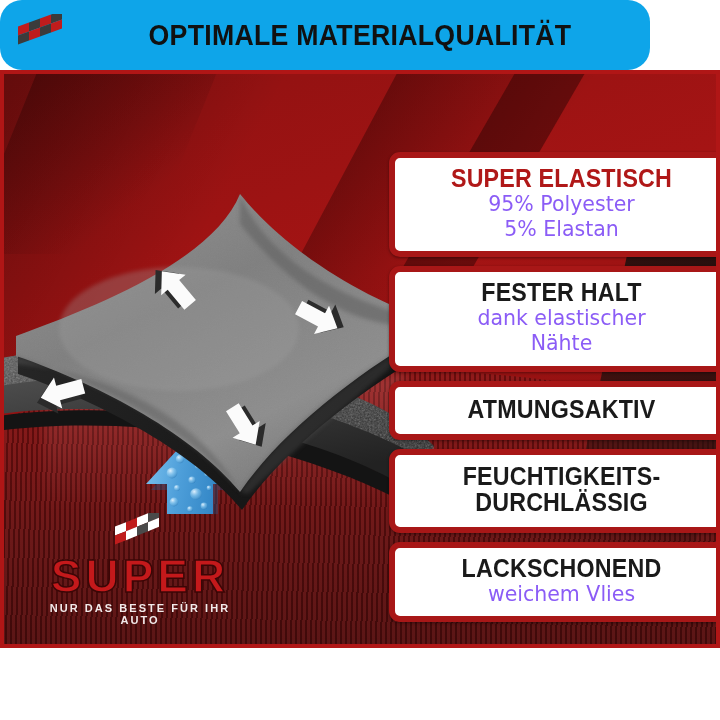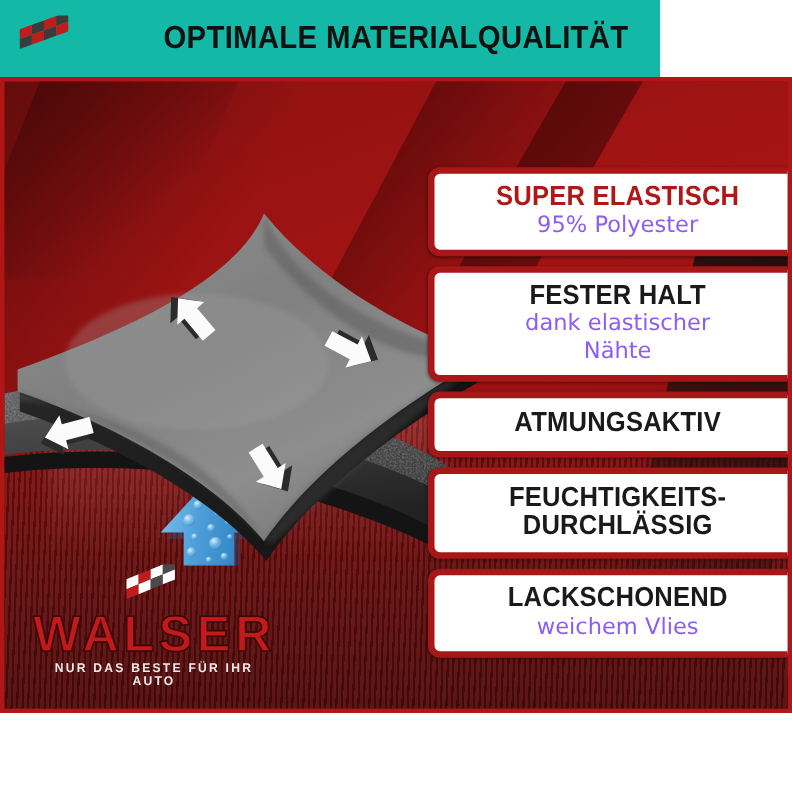--- a/index.html
+++ b/index.html
@@ -8,23 +8,23 @@
 
   #poster {
     position:relative;
     width:720px; height:720px;
     background:#ffffff;
     overflow:hidden;
   }
 
   
   #header {
-    position:absolute; left:0; top:0; width:600px; height:70px;
-    background:#14b8a6;
-    display:flex; align-items:center;
+    position:absolute; left:0; top:0; width:650px; height:70px;
+    background:#0ea5e9;
+    display:flex; align-items:center;border-radius:22px;
   }
   #header-logo {
     position:absolute; left:14px; top:14px;
     width:58px; height:42px;
   }
   #header-title {
     position:absolute; left:0; top:0; width:720px; height:70px;
     display:flex; align-items:center; justify-content:center;
     font-family:"Liberation Sans", sans-serif;
     font-weight:bold;
@@ -315,20 +315,21 @@
           <path d="M 0 -22 L 16 -4 L 7.5 -4 L 7.5 22 L -7.5 22 L -7.5 -4 L -16 -4 Z" fill="#fbfbfb"></path>
         </g>
       </g>
     </svg>
 
     <div id="boxes">
 
       <div class="fbox">
         <div class="fbox-title accent">SUPER ELASTISCH</div>
         <div class="fbox-sub">95% Polyester</div>
+        <div class="fbox-sub">5% Elastan</div>
       </div>
 
       <div class="fbox">
         <div class="fbox-title">FESTER HALT</div>
         <div class="fbox-sub">dank elastischer</div>
         <div class="fbox-sub">Nähte</div>
       </div>
 
       <div class="fbox" style="padding-top:10px;padding-bottom:12px;">
         <div class="fbox-title">ATMUNGSAKTIV</div>
@@ -352,18 +353,18 @@
           <rect x="4" y="0" width="11" height="9" fill="#ffffff"></rect>
           <rect x="15" y="0" width="11" height="9" fill="#c01c1c"></rect>
           <rect x="26" y="0" width="11" height="9" fill="#ffffff"></rect>
           <rect x="37" y="0" width="11" height="9" fill="#4a4a4a"></rect>
           <rect x="4" y="9" width="11" height="9" fill="#c01c1c"></rect>
           <rect x="15" y="9" width="11" height="9" fill="#ffffff"></rect>
           <rect x="26" y="9" width="11" height="9" fill="#4a4a4a"></rect>
           <rect x="37" y="9" width="11" height="9" fill="#ffffff"></rect>
         </g>
       </svg>
-      <div id="walser-word">WALSER</div>
+      <div id="walser-word">SUPER</div>
       <div id="walser-tag">NUR DAS BESTE FÜR IHR AUTO</div>
     </div>
 
   </div>
 </div>
 
 </body></html>

